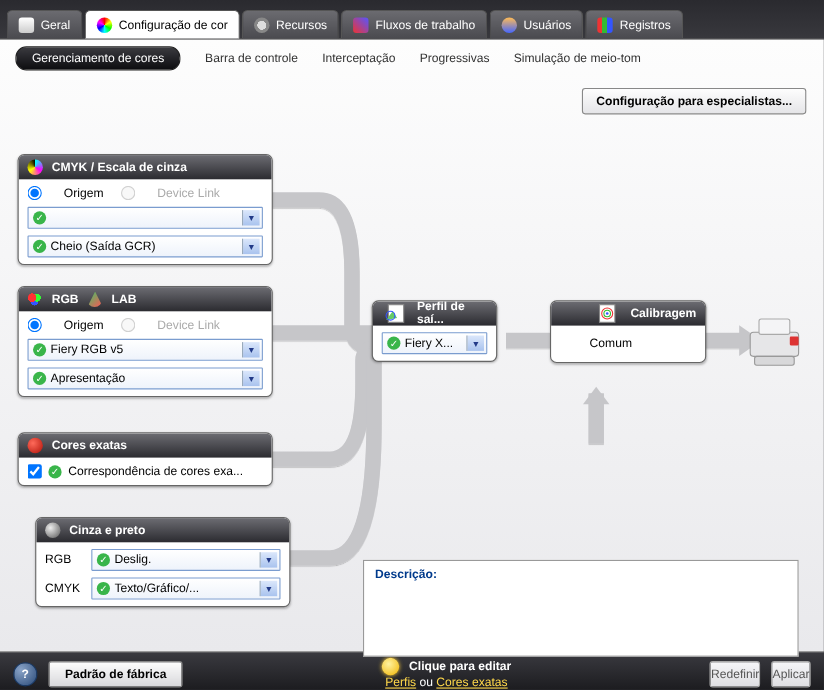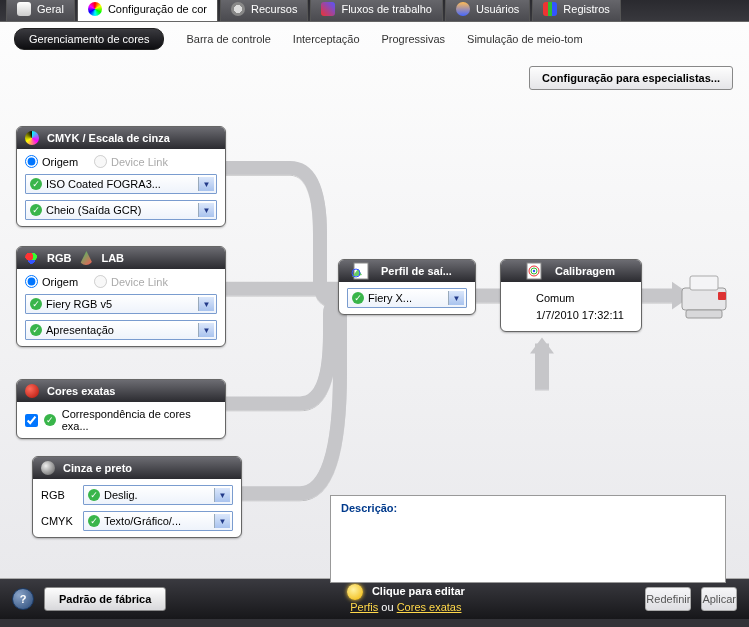--- a/index.html
+++ b/index.html
@@ -1,60 +1,60 @@
 <!DOCTYPE html>
 <html><head>
 <meta charset="utf-8">
 <style>
   * { box-sizing: border-box; margin: 0; padding: 0; font-family: Tahoma, Arial, sans-serif; }
   body { width: 749px; height: 627px; background: #333338; font-size: 11px; color: #000; overflow: hidden; }
 
   
-  .tabbar { height: 22px; background: linear-gradient(#2a2a2f,#38383d); border-bottom: 1px solid #666; display: flex; align-items: flex-end; padding: 0 6px; gap: 2px; }
+  .tabbar { height: 36px; background: linear-gradient(#2a2a2f,#38383d); border-bottom: 1px solid #666; display: flex; align-items: flex-end; padding: 0 6px; gap: 2px; }
   .tab { height: 26px; padding: 0 10px; border-radius: 5px 5px 0 0; background: linear-gradient(#6b6b70,#4a4a4f); color: #fff; display: flex; align-items: center; gap: 6px; font-size: 11px; cursor: default; border:1px solid #555; border-bottom:none;}
   .tab.active { background: #fff; color: #000; }
   .tab .ticon { width: 14px; height: 14px; border-radius: 3px; }
 
   
   .workarea { position: relative; background: linear-gradient(#fdfdfd,#e9e9ec); height: calc(627px - 30px - 40px); border-bottom:1px solid #aaa; }
 
   .subtabs { height: 34px; display: flex; align-items: center; gap: 22px; padding: 0 14px; font-size: 11px; color:#333; }
   .pill { background: linear-gradient(#3a3a3f,#0d0d10); color:#fff; padding: 4px 14px; border-radius: 10px; border:1px solid #222; }
   .subitem { cursor: default; }
 
   .expertbtn { position:absolute; top:44px; right:16px; height:24px; padding:0 12px; border:1px solid #888; border-radius:3px; background:linear-gradient(#fdfdfd,#e5e5e8); font-size:11px; font-weight:bold; display:flex; align-items:center; }
 
   .canvas { position:absolute; top:82px; left:0; right:0; bottom:0; }
   .canvas svg.pipes { position:absolute; inset:0; width:100%; height:100%; }
 
-  .panel { position:absolute; width:210px; border:1px solid #666; border-radius:6px; background:#fff; box-shadow:0 1px 2px rgba(0,0,0,.25); overflow:hidden; }
+  .panel { position:absolute; width:232px; border:1px solid #666; border-radius:6px; background:#fff; box-shadow:0 1px 2px rgba(0,0,0,.25); overflow:hidden; }
   .panel .ph { height:22px; background:linear-gradient(#6c6c72,#2b2b30); color:#fff; font-weight:bold; display:flex; align-items:center; gap:8px; padding:0 8px; font-size:11px; }
   .panel .pb { padding:6px 8px; display:flex; flex-direction:column; gap:6px; }
   .phicon { width:14px; height:14px; border-radius:7px; }
 
-  .panel-s { width:138px; }
+  .panel-s { width:114px; }
 
   .radiorow { display:flex; gap:16px; align-items:center; font-size:11px; }
-  .radiorow label { display:flex; align-items:center; gap:4px; }
+  .radiorow label { display:flex; align-items:center; gap:20px; }
   .radiorow .disabled { color:#aaa; }
 
   .combo { height:20px; border:1px solid #7a9ccf; background:linear-gradient(#fff,#eef3fb); display:flex; align-items:center; padding:0 4px 0 4px; font-size:11px; position:relative; border-radius:1px;}
   .combo .ok { width:12px;height:12px;border-radius:6px;background:#39b54a;display:inline-flex;align-items:center;justify-content:center;color:#fff;font-size:9px;margin-right:4px;flex-shrink:0;}
   .combo .arrow { position:absolute;right:2px;top:2px;width:16px;height:14px;background:linear-gradient(#dbe7fb,#a9c3ee);border-left:1px solid #9ab;display:flex;align-items:center;justify-content:center;color:#223a88;font-size:8px;}
   .combo .txt { flex:1; white-space:nowrap; overflow:hidden; text-overflow:ellipsis; padding-right:18px;}
 
   .chkrow { display:flex; align-items:center; gap:6px; font-size:11px;}
   .chkrow input { width:13px;height:13px;}
   .ok2 { width:12px;height:12px;border-radius:6px;background:#39b54a;display:inline-flex;align-items:center;justify-content:center;color:#fff;font-size:9px;}
 
   .lblrow { display:flex; align-items:center; gap:8px; }
   .lblrow .lbl { width:34px; font-size:11px; }
 
   .calibbox { position:absolute; width:142px; border:1px solid #666; border-radius:6px; background:#fff; overflow:hidden; box-shadow:0 1px 2px rgba(0,0,0,.25);}
-  .calibbox .ph { height:22px; background:linear-gradient(#6c6c72,#2b2b30); color:#fff; font-weight:bold; display:flex; align-items:center; gap:8px; padding:0 20px; font-size:11px; }
+  .calibbox .ph { height:22px; background:linear-gradient(#6c6c72,#2b2b30); color:#fff; font-weight:bold; display:flex; align-items:center; gap:8px; padding:0 8px; font-size:11px;justify-content:flex-end; }
   .calibbox .pb { padding:8px; font-size:11px; line-height:1.5;margin-left:27px;}
   .calicon{width:26px;height:22px;display:flex;align-items:center;justify-content:center;}
 
   .descbox { position:absolute; border:1px solid #999; background:#fff; font-size:11px; padding:6px 10px; color:#003a8c; font-weight:bold;}
 
   .printerimg { position:absolute; width:60px; height:52px; }
 
   
   .footer { height:40px; background:linear-gradient(#3a3a40,#17171a); display:flex; align-items:center; padding:0 12px; gap:10px; color:#fff; font-size:11px; }
   .footer .help { width:22px;height:22px;border-radius:11px;background:radial-gradient(circle at 30% 30%,#8aa4c8,#2a4a78);color:#fff;display:flex;align-items:center;justify-content:center;font-weight:bold;border:1px solid #1a3a66;}
@@ -147,21 +147,20 @@
               <input type="radio" checked="" style="">
               <span>Origem</span>
             </label>
           <label class="disabled">
               <input type="radio" disabled="" style="">
               <span>Device Link</span>
             </label>
         </div>
         <div class="combo">
           <span class="ok">✓</span>
-          <span class="txt">ISO Coated FOGRA3...</span>
           <span class="arrow">▼</span>
         </div>
         <div class="combo">
           <span class="ok">✓</span>
           <span class="txt">Cheio (Saída GCR)</span>
           <span class="arrow">▼</span>
         </div>
       </div>
     </div>
 
@@ -262,21 +261,20 @@
               <rect x="5" y="2" width="14" height="16" fill="#fff" stroke="#888"></rect>
               <circle cx="12" cy="10" r="5" fill="none" stroke="#e33" stroke-width="1"></circle>
               <circle cx="12" cy="10" r="3" fill="none" stroke="#3b3" stroke-width="1"></circle>
               <circle cx="12" cy="10" r="1.2" fill="#35f"></circle>
             </svg>
         </span>
         <span>Calibragem</span>
       </div>
       <div class="pb">
         <div>Comum</div>
-        <div>1/7/2010 17:32:11</div>
       </div>
     </div>
 
     <div class="printerimg" style="left:676px; top:166px;">
       <svg width="60" height="52" viewBox="0 0 60 52">
         <rect x="6" y="18" width="44" height="22" rx="3" fill="#e6e6e8" stroke="#999"></rect>
         <rect x="14" y="6" width="28" height="14" rx="2" fill="#f4f4f6" stroke="#aaa"></rect>
         <rect x="10" y="40" width="36" height="8" rx="2" fill="#d8d8da" stroke="#999"></rect>
         <rect x="42" y="22" width="8" height="8" fill="#d33" rx="1"></rect>
       </svg>

